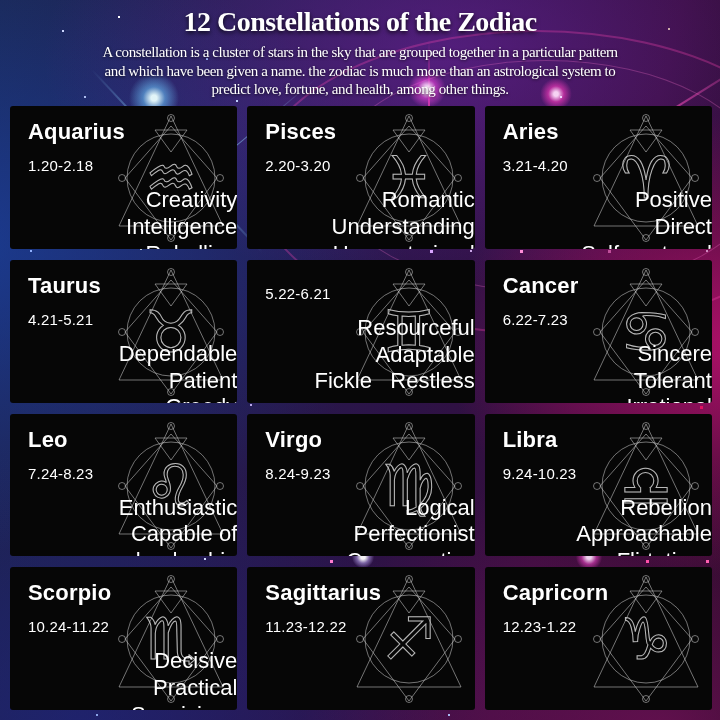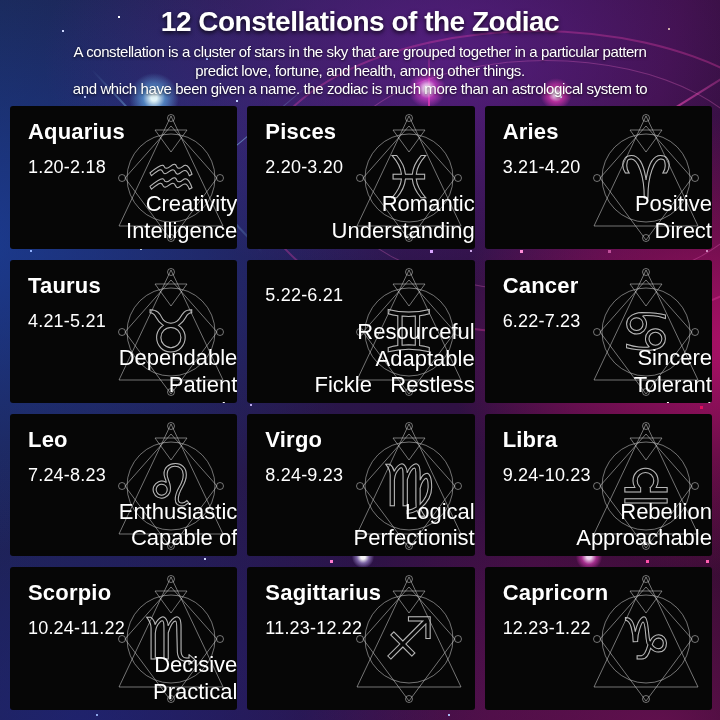--- a/index.html
+++ b/index.html
@@ -40,34 +40,34 @@
   .stars-white{left:0;top:0;width:2px;height:2px;background:transparent;
     box-shadow:62px 30px 0 #cdd6ff,118px 16px 0 #ffffff,236px 100px 0 #bfd0ff,206px 58px 0 #9fb4ff,
       312px 22px 0 #e8ecff,84px 96px 0 #aebdf0,30px 250px 0 #8fb0ff,140px 248px 0 #bcd,
       470px 250px 0 #caa6e8,250px 404px 0 #b9a6ea,560px 96px 0 #f2d7ff,668px 28px 0 #caa,
       706px 250px 0 #d089c0,204px 558px 0 #cfd8ff,448px 714px 0 #a9b8f0,96px 714px 0 #8aa4e8;}
   .stars-pink{left:0;top:0;width:3px;height:3px;background:transparent;
     box-shadow:430px 250px 0 #d9a6ff,330px 560px 0 #ff7cd0,646px 560px 0 #ff4fa8,700px 406px 0 #e01060,
       706px 560px 0 #ff5fb0,520px 250px 0 #ff8cd8,608px 250px 0 #c04f9a,700px 118px 0 #d03a90;}
 
   
-  .header{position:absolute;left:0;top:6px;width:720px;text-align:center;z-index:2;}
+  .header{position:absolute;left:0;top:6px;width:720px;text-align:center;z-index:2;font-family:Liberation Serif, serif;}
   .title{font-size:28px;font-weight:bold;letter-spacing:-.5px;
     text-shadow:0 2px 4px rgba(0,0,0,.8);}
   .subtitle{margin-top:5px;font-size:15px;letter-spacing:-.4px;line-height:18.5px;
     text-shadow:0 1px 3px rgba(0,0,0,.8);}
   .subtitle div{white-space:nowrap;}
 
   
   .grid{position:absolute;left:10px;top:106px;width:702px;height:604px;z-index:2;
     display:grid;grid-template-columns:repeat(3,1fr);grid-template-rows:repeat(4,1fr);gap:11px 10px;}
   .card{position:relative;background:#060606;border-radius:3px;overflow:hidden;}
   .card-inner{position:relative;z-index:1;padding:13px 0 0 18px;}
   .name{font-size:22px;font-weight:bold;letter-spacing:.2px;}
-  .date{font-size:18px;margin-top:12px;letter-spacing:.2px;}
+  .date{font-size:15px;margin-top:12px;letter-spacing:.2px;}
   .traits{font-size:22px;margin-top:13px;line-height:1.22;white-space:pre-wrap;text-align:right;}
   .art{position:absolute;right:2px;top:4px;width:128px;height:136px;z-index:0;opacity:.8;}
   .art *{vector-effect:non-scaling-stroke;}
   .glyph-text{font-family:"DejaVu Sans",sans-serif;}
 </style>
 </head>
 <body>
 
 <div class="decor arc1"></div>
 <div class="decor arc2"></div>
@@ -80,22 +80,22 @@
 <div class="decor flare flare-magenta2"></div>
 <div class="decor flare flare-magenta3"></div>
 <div class="decor flare flare-white"></div>
 <div class="decor stars-white"></div>
 <div class="decor stars-pink"></div>
 
 <div class="header">
   <div class="title">12 Constellations of the Zodiac</div>
   <div class="subtitle">
     <div>A constellation is a cluster of stars in the sky that are grouped together in a particular pattern</div>
+    <div>and which have been given a name. the zodiac is much more than an astrological system to</div>
     <div>predict love, fortune, and health, among other things.</div>
-    <div>and which have been given a name. the zodiac is much more than an astrological system to</div>
   </div>
 </div>
 
 <div class="grid">
 
   <div class="card">
     <svg class="art" viewBox="0 0 120 136" fill="none" stroke="rgba(255,255,255,0.55)" stroke-width="1">
       <polygon points="60,6 112,116 8,116"></polygon>
         <polygon points="60,16 106,68 60,130 14,68"></polygon>
       <circle cx="60" cy="68" r="44"></circle>

